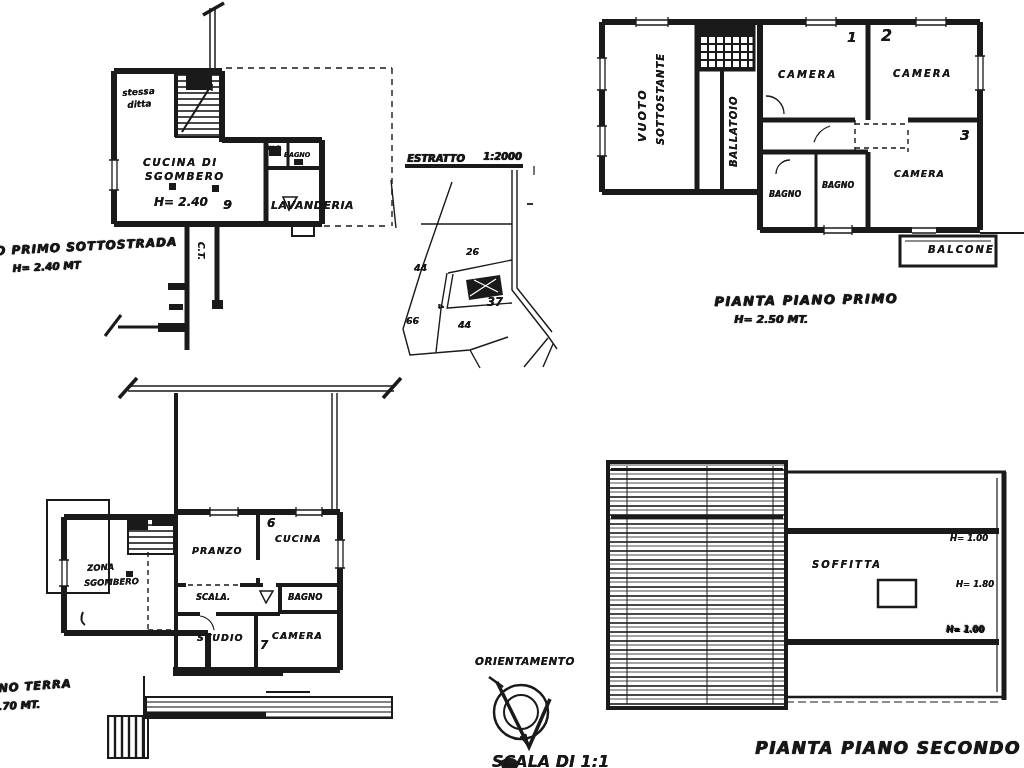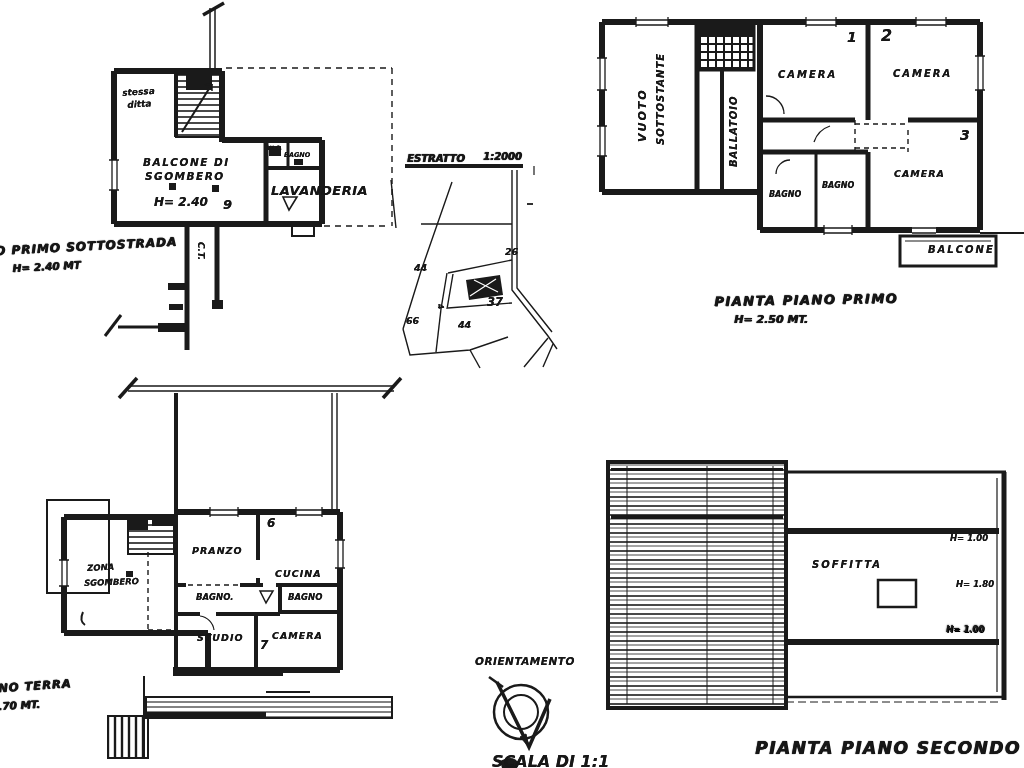--- a/index.html
+++ b/index.html
@@ -195,32 +195,32 @@
     <path d="M489,677 L503,687" stroke-width="2.5"></path>
     <path d="M529,747 l-9,-10 l6,-3 z" fill="#1a1a1a" stroke-width="1"></path>
   </g>
   <path d="M500,761 q14,-7 19,3 l-2,4 h-15 z" fill="#1a1a1a" stroke="none"></path>
 </svg>
 
 <span class="lbl heavy" style="left:-42px;top:247px;font-size:12px;letter-spacing:1px;transform:rotate(-3deg);">PIANO PRIMO SOTTOSTRADA</span>
 <span class="lbl heavy" style="left:12px;top:263px;font-size:10.5px;transform:rotate(-3deg);">H= 2.40 MT</span>
 <span class="lbl" style="left:122px;top:89px;font-size:9px;transform:rotate(-4deg);">stessa</span>
 <span class="lbl" style="left:127px;top:101px;font-size:9px;transform:rotate(-4deg);">ditta</span>
-<span class="lbl" style="left:143px;top:157px;font-size:10.5px;letter-spacing:1.5px;">BALCONE DI</span>
+<span class="lbl" style="left:143px;top:157px;font-size:10.5px;letter-spacing:1.5px;">CUCINA DI</span>
 <span class="lbl" style="left:145px;top:171px;font-size:10.5px;letter-spacing:1.5px;">SGOMBERO</span>
 <span class="lbl" style="left:154px;top:196px;font-size:12px;font-style:italic;">H= 2.40</span>
 <span class="lbl" style="left:223px;top:198px;font-size:13px;">9</span>
 <span class="lbl" style="left:267px;top:145px;font-size:6px;">W.C.</span>
 <span class="lbl" style="left:284px;top:152px;font-size:6.5px;">BAGNO</span>
-<span class="lbl" style="left:271px;top:184px;font-size:13px;letter-spacing:.5px;">LAVANDERIA</span>
+<span class="lbl" style="left:271px;top:200px;font-size:11px;letter-spacing:.5px;">LAVANDERIA</span>
 <span class="lbl" style="left:205px;top:242px;font-size:9px;transform:rotate(90deg);">C.T.</span>
 
 <span class="lbl heavy" style="left:407px;top:154px;font-size:10px;">ESTRATTO</span>
 <span class="lbl heavy" style="left:483px;top:152px;font-size:10px;">1:2000</span>
-<span class="lbl" style="left:466px;top:247px;font-size:9.5px;margin-left:39px;">26</span>
+<span class="lbl" style="left:466px;top:247px;font-size:9.5px;">26</span>
 <span class="lbl" style="left:414px;top:263px;font-size:9.5px;">44</span>
 <span class="lbl" style="left:487px;top:297px;font-size:11.5px;">37</span>
 <span class="lbl" style="left:458px;top:320px;font-size:9.5px;">44</span>
 <span class="lbl" style="left:406px;top:316px;font-size:9.5px;">66</span>
 <span class="lbl" style="left:443px;top:303px;font-size:8px;transform:rotate(75deg);">4</span>
 
 <span class="lbl heavy" style="left:714px;top:295px;font-size:13px;letter-spacing:1.5px;transform:rotate(-1deg);">PIANTA PIANO PRIMO</span>
 <span class="lbl heavy" style="left:734px;top:314px;font-size:11px;">H= 2.50 MT.</span>
 <span class="lbl" style="left:637px;top:142px;font-size:11px;letter-spacing:2px;transform:rotate(-90deg);">VUOTO</span>
 <span class="lbl" style="left:656px;top:145px;font-size:10px;letter-spacing:1px;transform:rotate(-90deg);">SOTTOSTANTE</span>
@@ -233,23 +233,23 @@
 <span class="lbl" style="left:960px;top:128px;font-size:14px;">3</span>
 <span class="lbl" style="left:769px;top:191px;font-size:8px;">BAGNO</span>
 <span class="lbl" style="left:822px;top:182px;font-size:8px;">BAGNO</span>
 <span class="lbl" style="left:928px;top:245px;font-size:10px;letter-spacing:2px;">BALCONE</span>
 
 <span class="lbl heavy" style="left:-27px;top:685px;font-size:11.5px;letter-spacing:1px;transform:rotate(-4deg);">PIANO TERRA</span>
 <span class="lbl heavy" style="left:-22px;top:702px;font-size:10.5px;transform:rotate(-3deg);">H 2.70 MT.</span>
 <span class="lbl" style="left:87px;top:564px;font-size:8.5px;transform:rotate(-3deg);">ZONA</span>
 <span class="lbl" style="left:84px;top:579px;font-size:8.5px;transform:rotate(-2deg);">SGOMBERO</span>
 <span class="lbl" style="left:192px;top:546px;font-size:9.5px;letter-spacing:1px;">PRANZO</span>
-<span class="lbl" style="left:275px;top:569px;font-size:9.5px;letter-spacing:1px;">CUCINA</span>
+<span class="lbl" style="left:275px;top:534px;font-size:9.5px;letter-spacing:1px;">CUCINA</span>
 <span class="lbl" style="left:267px;top:517px;font-size:12px;">6</span>
-<span class="lbl" style="left:196px;top:593px;font-size:8.5px;">BAGNO.</span>
+<span class="lbl" style="left:196px;top:593px;font-size:8.5px;">SCALA.</span>
 <span class="lbl" style="left:288px;top:593px;font-size:8.5px;">BAGNO</span>
 <span class="lbl" style="left:197px;top:633px;font-size:9.5px;letter-spacing:1px;">STUDIO</span>
 <span class="lbl" style="left:272px;top:631px;font-size:9.5px;letter-spacing:1px;">CAMERA</span>
 <span class="lbl" style="left:260px;top:639px;font-size:12px;">7</span>
 
 <span class="lbl heavy" style="left:755px;top:740px;font-size:17px;letter-spacing:1.5px;">PIANTA PIANO SECONDO</span>
 <span class="lbl" style="left:812px;top:560px;font-size:10px;letter-spacing:2px;">SOFFITTA</span>
 <span class="lbl" style="left:950px;top:534px;font-size:8.5px;">H= 1.00</span>
 <span class="lbl" style="left:956px;top:580px;font-size:8.5px;">H= 1.80</span>
 <span class="lbl smudge" style="left:946px;top:625px;font-size:8.5px;">H= 1.00</span>

